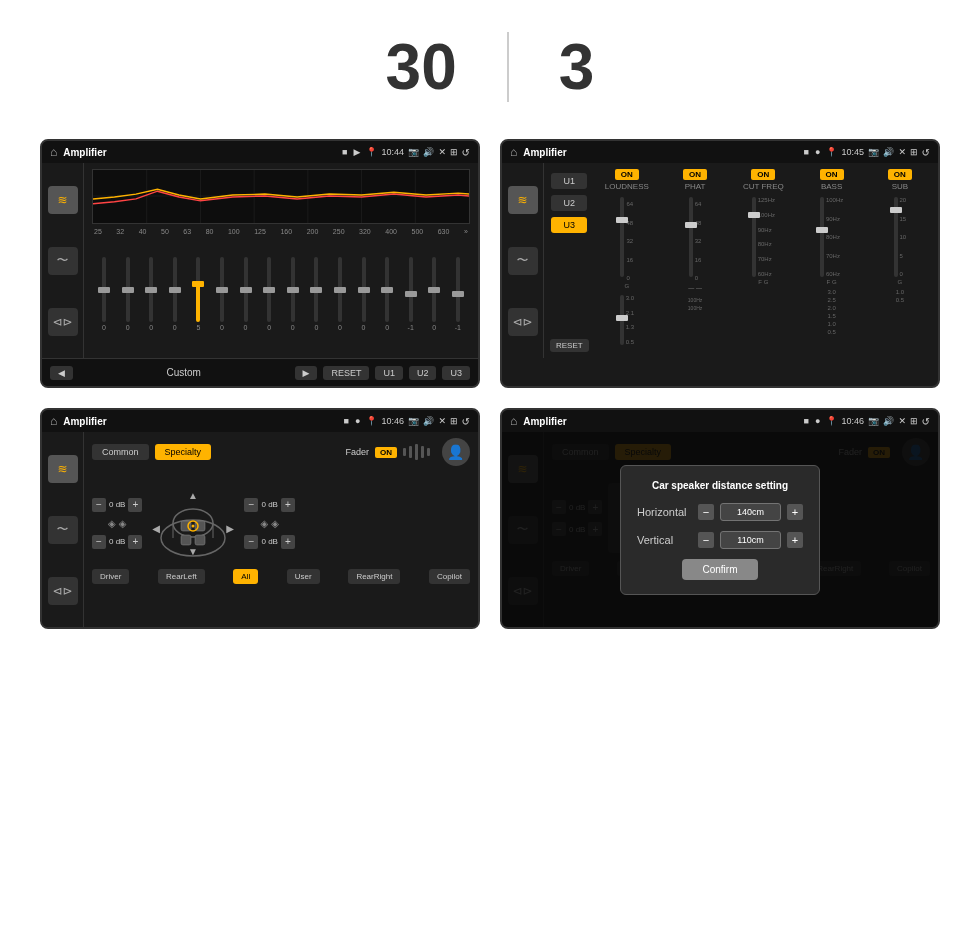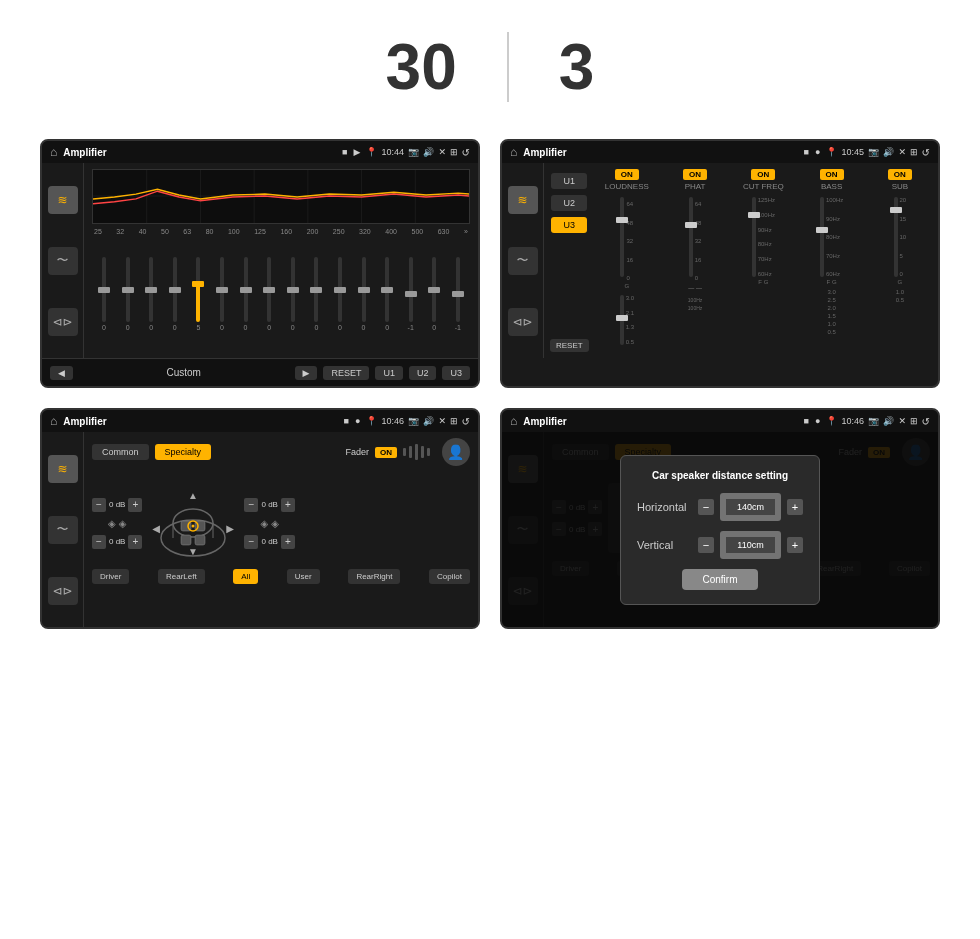--- a/index.html
+++ b/index.html
@@ -427,21 +427,21 @@
     }
 
     .modal-label {
       font-size: 11px;
       color: #ccc;
       width: 55px;
     }
 
     .modal-value-box {
       background: #444;
-      border: 6px solid #737373;
+      border: 1px solid #737373;
       border-radius: 3px;
       padding: 3px 8px;
       font-size: 9px;
       color: #fff;
       flex: 1;
       text-align: center;
     }
 
     .modal-pm-btn {
       background: #555;

